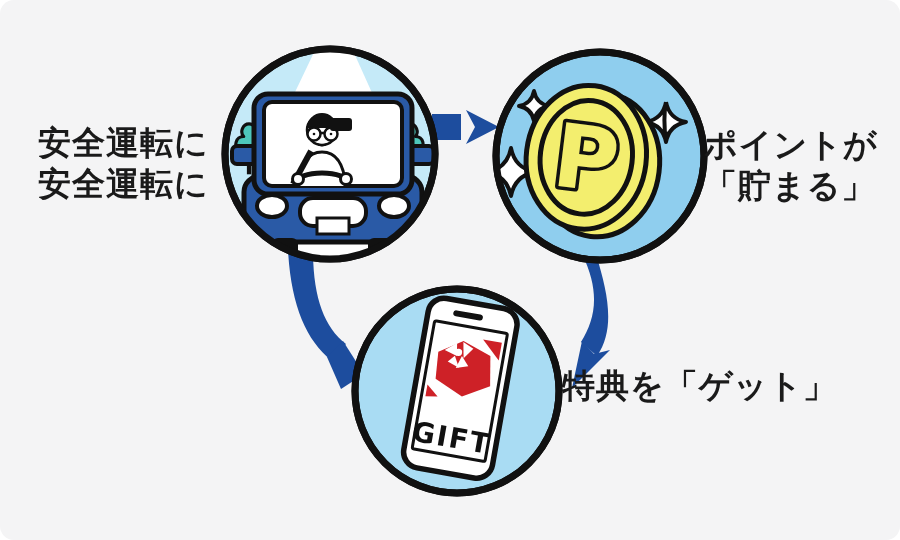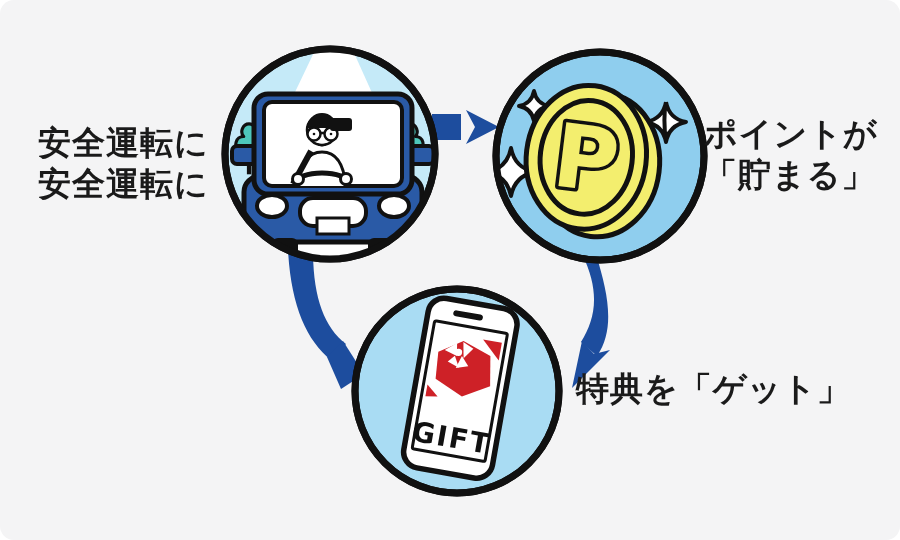--- a/index.html
+++ b/index.html
@@ -3,22 +3,22 @@
 <meta charset="utf-8">
 <style>
   html,body{margin:0;padding:0;background:#ffffff;}
   #stage{position:relative;width:900px;height:540px;background:#ffffff;overflow:hidden;
          font-family:"Liberation Sans","DejaVu Sans",sans-serif;}
   #panel{position:absolute;inset:0;background:#f4f4f5;border-radius:14px;}
   svg{position:absolute;left:0;top:0;}
   .step-label{position:absolute;color:#1a1a1a;font-weight:bold;font-size:33px;line-height:41px;
               letter-spacing:1px;white-space:nowrap;}
   #label-step1{left:38px;top:122px;text-align:right;}
-  #label-step2{left:704px;top:113px;}
-  #label-step3{left:576px;top:368px;}
+  #label-step2{left:704px;top:124px;}
+  #label-step3{left:562px;top:368px;font-family:Liberation Mono, monospace;}
 </style>
 </head>
 <body>
 
 <div id="stage">
   <div id="panel"></div>
 
   <svg width="900" height="540" viewBox="0 0 900 540">
     <defs>
       <clipPath id="clip-car">

